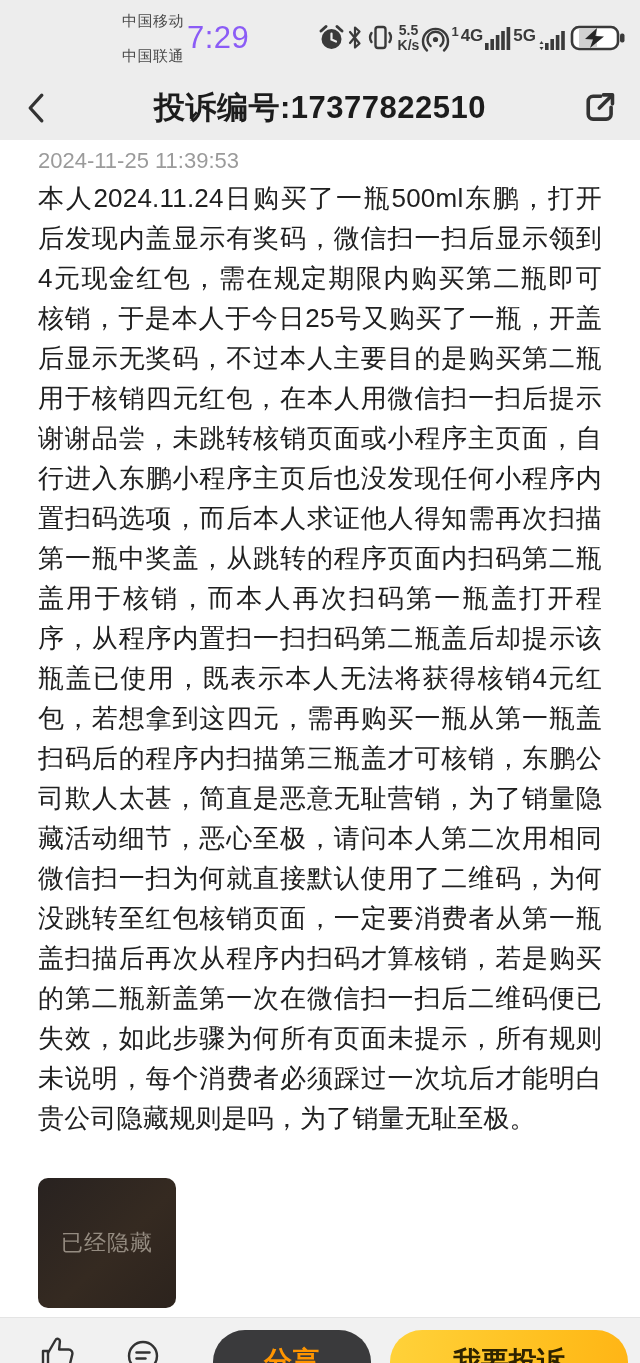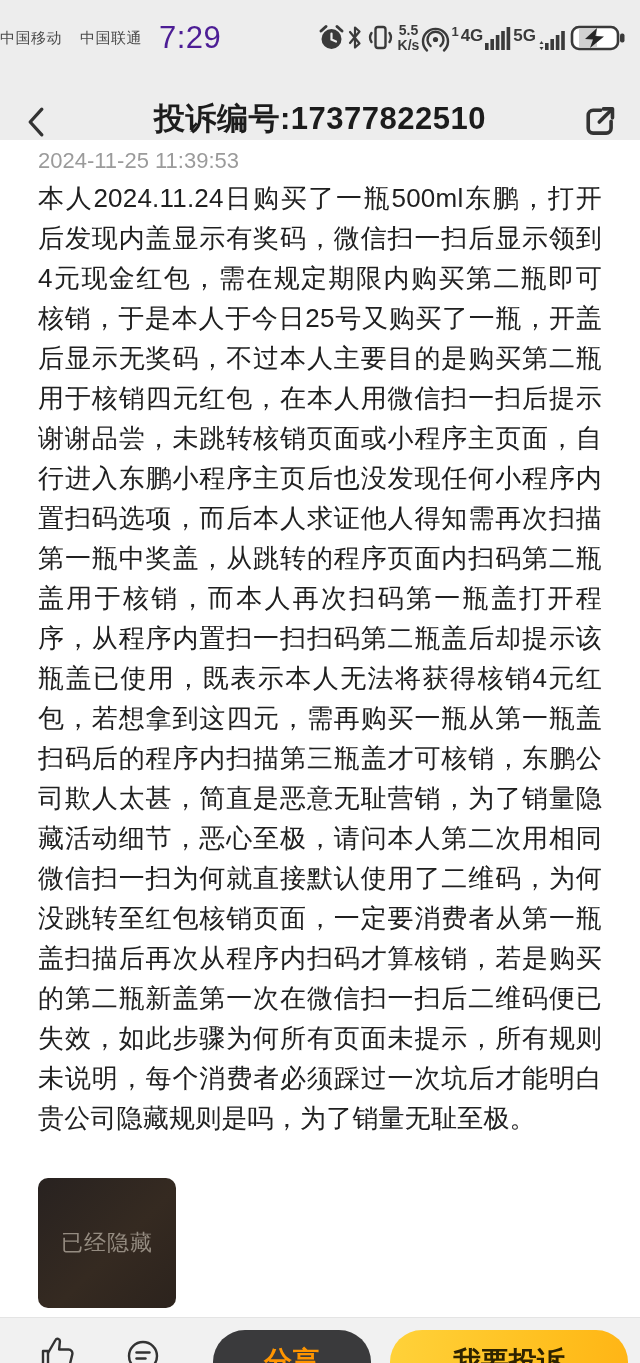--- a/index.html
+++ b/index.html
@@ -9,34 +9,34 @@
     font-family:"Liberation Sans","DejaVu Sans",sans-serif;
     -webkit-font-smoothing:antialiased;
   }
   .screen{width:640px;height:1363px;position:relative;overflow:hidden;background:#fff;}
 
   
   .status-bar{
     height:75px;background:#ededed;display:flex;align-items:center;
     padding:0 14px 0 0;box-sizing:border-box;position:relative;z-index:5;
   }
-  .carrier{display:flex;flex-direction:row;justify-content:center;gap:18px;}
+  .carrier{margin-left:122px;display:flex;flex-direction:column;justify-content:center;gap:18px;}
   .carrier span{font-size:15px;line-height:17px;color:#4a4a4a;letter-spacing:0.5px;}
-  .time{font-size:31px;color:#4c1d95;margin-left:17px;font-weight:400;letter-spacing:0.5px;}
+  .time{font-size:31px;color:#8b5cf6;margin-left:3px;font-weight:400;letter-spacing:0.5px;}
   .status-icons{margin-left:auto;display:flex;align-items:center;gap:2px;}
   .status-icons svg{display:block;}
   .speed{display:flex;flex-direction:column;align-items:center;color:#3a3a3a;font-size:14px;line-height:15px;font-weight:600;}
   .net{display:flex;align-items:flex-end;gap:2px;color:#3a3a3a;}
   .net .g{font-size:17px;font-weight:700;line-height:15px;transform:translateY(-8px);text-align:center;}
   .hotspot-wrap{display:flex;align-items:flex-start;}
   .hotspot-one{font-size:13px;font-weight:700;color:#3a3a3a;margin-left:1px;margin-top:1px;}
 
   
   .nav-bar{
-    height:65px;background:#ededed;display:flex;align-items:flex-end;
+    height:65px;background:#ededed;display:flex;align-items:center;
     padding:0 22px;box-sizing:border-box;position:relative;z-index:5;
   }
   .back-btn{width:40px;display:flex;align-items:center;cursor:pointer;}
   .nav-title{
     flex:1;text-align:center;font-size:31px;font-weight:700;color:#1c1c1c;
     letter-spacing:0.5px;
   }
   .share-btn{width:40px;display:flex;justify-content:flex-end;cursor:pointer;}
 
   

